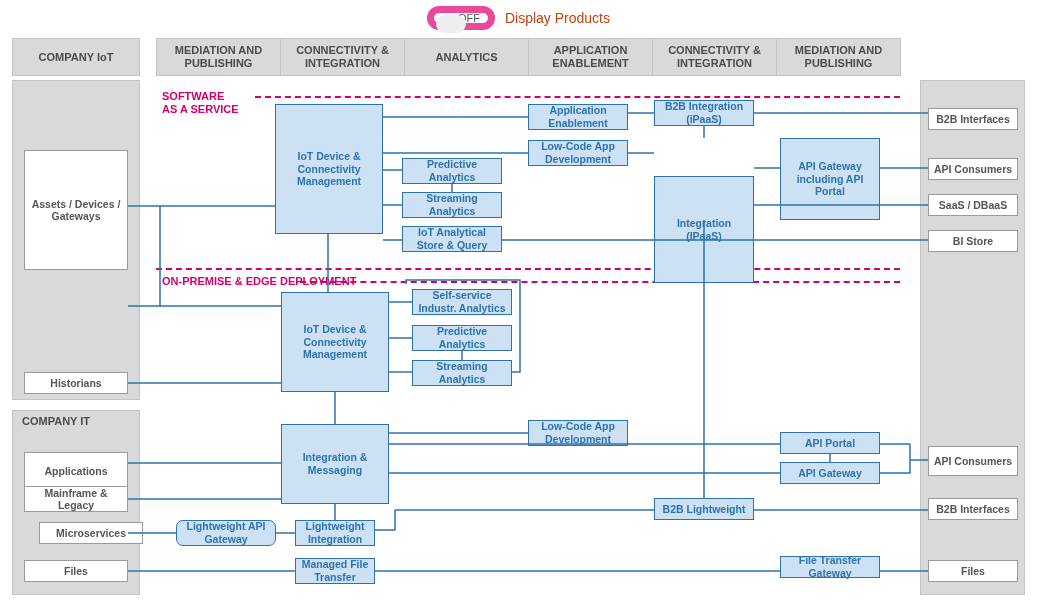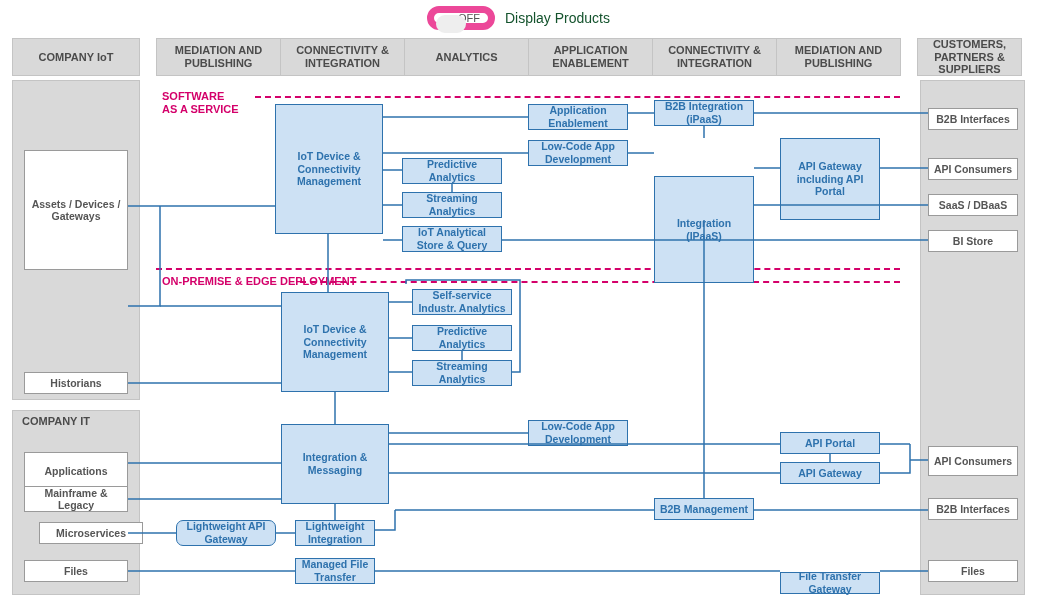--- a/index.html
+++ b/index.html
@@ -37,32 +37,31 @@
   svg.wires { position:absolute; left:0; top:0; width:1037px; height:602px; pointer-events:none; }
   svg.wires line, svg.wires polyline { stroke:#2e72ad; stroke-width:1.5; fill:none; }
 </style>
 </head>
 <body>
 
 <div class="top-bar">
   <div class="toggle">
     <span>OFF</span>
   </div>
-  <span style="font-size:14px; color:#14532d;">Display Products</span>
+  <span style="font-size:14px; color:#c2410c;">Display Products</span>
 </div>
 
 <div class="col-header-row">
   <div class="col-header ch-left" style="margin-left:12px;">COMPANY IoT</div>
   <div class="col-header ch-mid" style="margin-left:16px;">MEDIATION AND PUBLISHING</div>
   <div class="col-header ch-mid">CONNECTIVITY &amp; INTEGRATION</div>
   <div class="col-header ch-mid">ANALYTICS</div>
   <div class="col-header ch-mid">APPLICATION ENABLEMENT</div>
   <div class="col-header ch-mid">CONNECTIVITY &amp; INTEGRATION</div>
   <div class="col-header ch-mid">MEDIATION AND PUBLISHING</div>
-  <div class="col-header ch-right" style="margin-left:16px;">CUSTOMERS, PARTNERS &amp; SUPPLIERS</div>
 </div>
 
 <div class="side-panel" style="left:12px; top:80px; width:128px; height:320px;"></div>
 <div class="side-panel" style="left:12px; top:410px; width:128px; height:185px;"></div>
 <div class="side-panel" style="left:920px; top:80px; width:105px; height:515px;"></div>
 <div class="section-label" style="left:22px; top:415px; color:#4b4b4b; font-weight:600; font-size:11px;">COMPANY IT</div>
 
 <div class="section-label" style="left:162px; top:90px; white-space:pre;">SOFTWARE
 AS A SERVICE</div>
 <div class="dashed" style="left:255px; top:96px; width:645px;"></div>
@@ -101,22 +100,22 @@
 <div class="node" style="left:412px; top:325px; width:100px; height:26px;">Predictive Analytics</div>
 <div class="node" style="left:412px; top:360px; width:100px; height:26px;">Streaming Analytics</div>
 
 <div class="node" style="left:281px; top:424px; width:108px; height:80px;">Integration &amp; Messaging</div>
 <div class="node" style="left:528px; top:420px; width:100px; height:26px;">Low-Code App Development</div>
 <div class="node" style="left:176px; top:520px; width:100px; height:26px;border-radius:7px;">Lightweight API Gateway</div>
 <div class="node" style="left:295px; top:520px; width:80px; height:26px;">Lightweight Integration</div>
 <div class="node" style="left:295px; top:558px; width:80px; height:26px;">Managed File Transfer</div>
 <div class="node" style="left:780px; top:432px; width:100px; height:22px;">API Portal</div>
 <div class="node" style="left:780px; top:462px; width:100px; height:22px;">API Gateway</div>
-<div class="node" style="left:654px; top:498px; width:100px; height:22px;">B2B Management</div>
-<div class="node" style="left:780px; top:572px; width:100px; height:22px;">File Transfer Gateway</div>
+<div class="node" style="left:654px; top:498px; width:100px; height:22px;">B2B Lightweight</div>
+<div class="node" style="left:780px; top:556px; width:100px; height:22px;">File Transfer Gateway</div>
 
 <svg class="wires">
 
   <line x1="128" y1="206" x2="275" y2="206"></line>
   <polyline points="128,306 160,306 160,206"></polyline>
   <line x1="160" y1="306" x2="281" y2="306"></line>
   <line x1="128" y1="383" x2="281" y2="383"></line>
 
   <line x1="383" y1="117" x2="528" y2="117"></line>
   <line x1="383" y1="153" x2="528" y2="153"></line>

